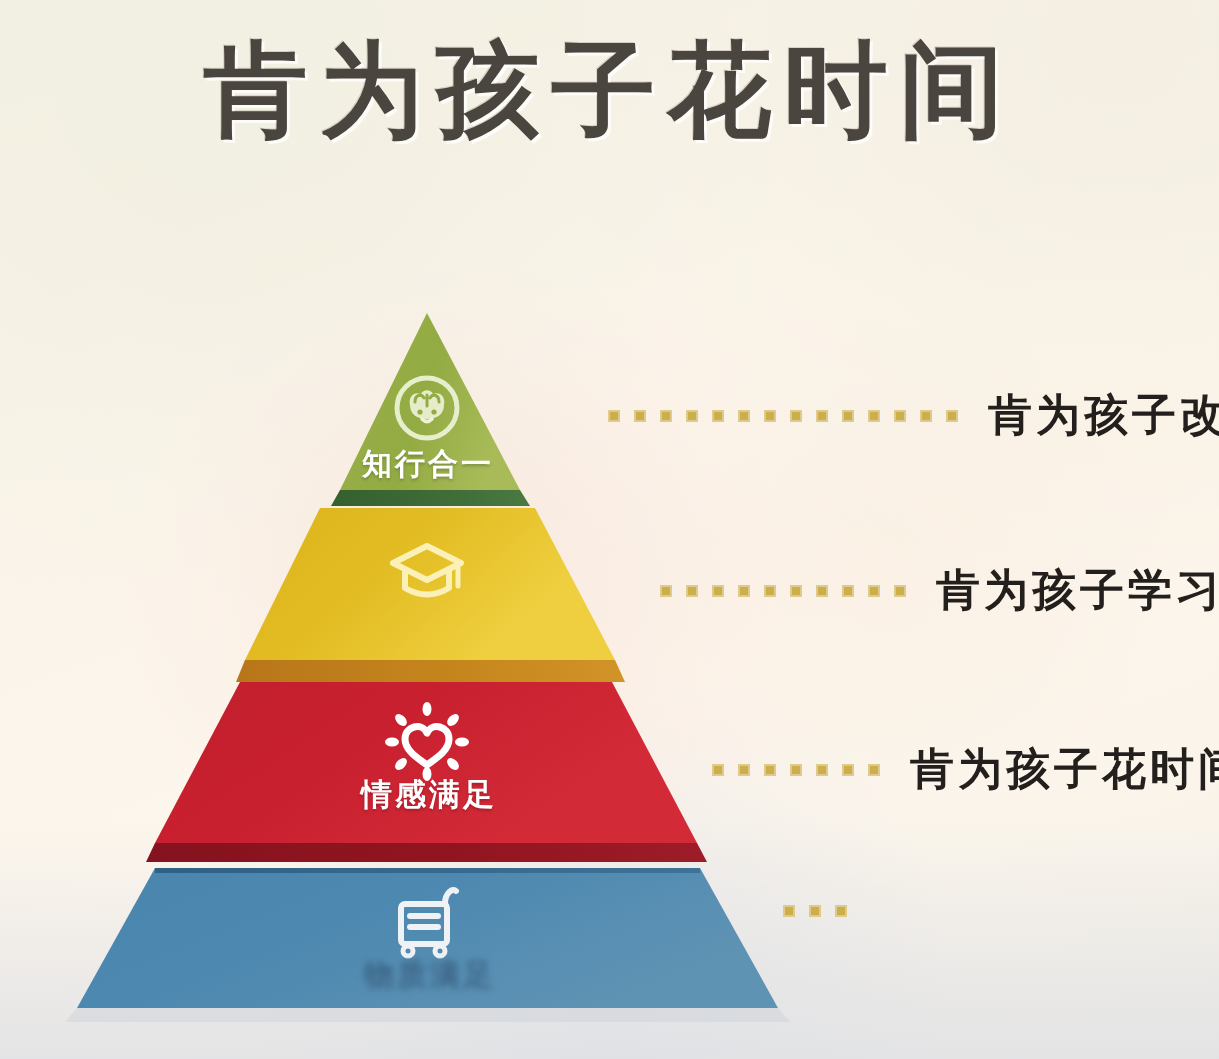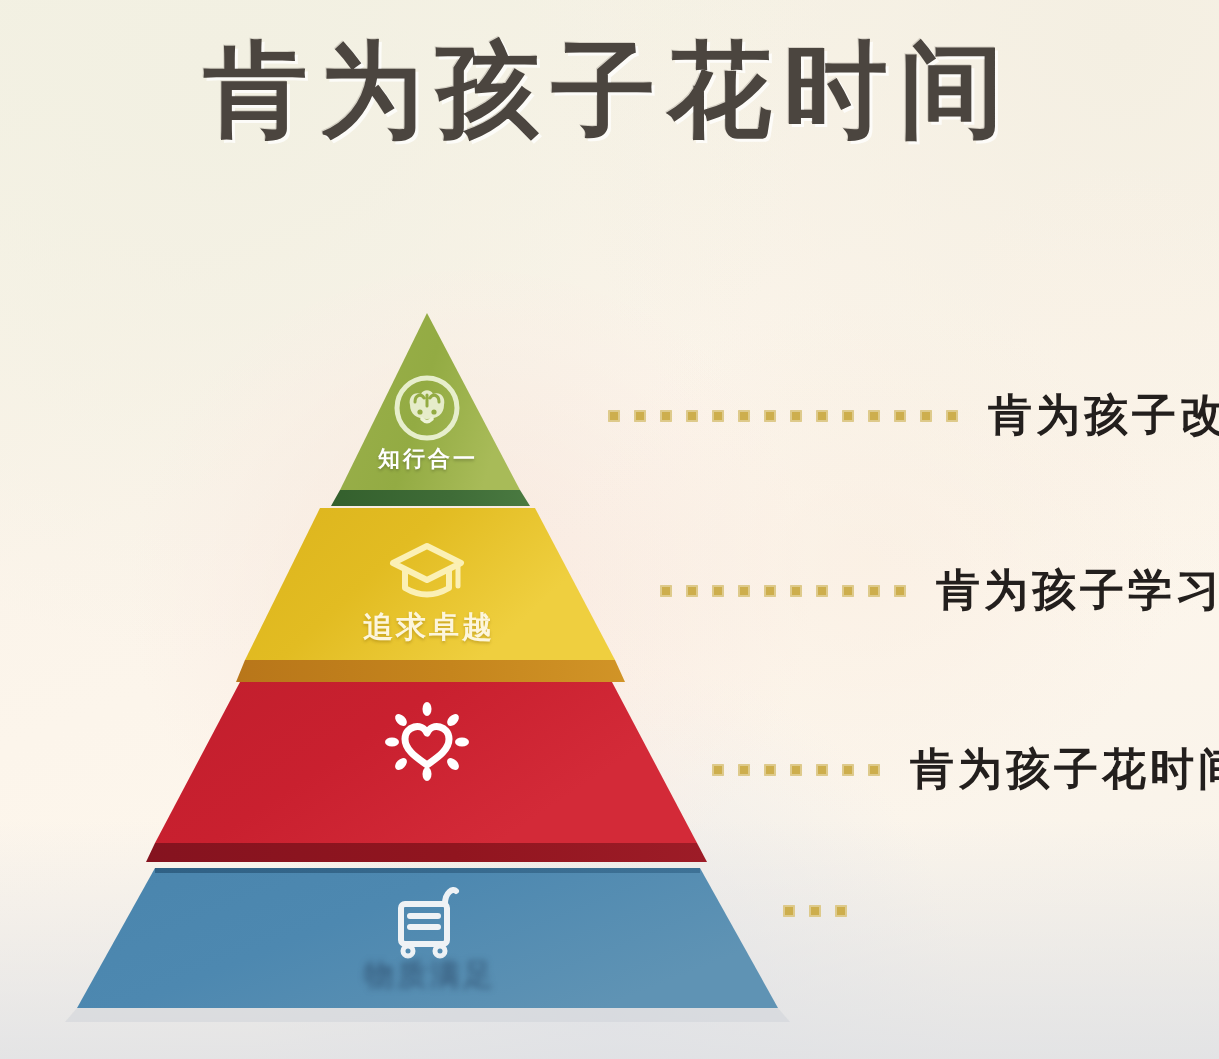--- a/index.html
+++ b/index.html
@@ -65,21 +65,21 @@
   .tier-label {
     position: absolute;
     color: #ffffff;
     font-weight: 700;
     letter-spacing: 3px;
     text-shadow: 0 2px 3px rgba(0,0,0,0.22);
     white-space: nowrap;
     text-align: center;
     font-family: "DejaVu Sans", "Liberation Sans", sans-serif;
   }
-  #label-green  { left: 340px; top: 444px; width: 176px; font-size: 22px; }
+  #label-green  { left: 340px; top: 444px; width: 176px; font-size: 30px; }
   #label-yellow { left: 350px; top: 607px; width: 158px; font-size: 30px;
                   color:#fdf6dc; text-shadow: 0 2px 3px rgba(120,85,0,0.30); }
   #label-red    { left: 345px; top: 774px; width: 168px; font-size: 31px; }
   #label-blue   { left: 350px; top: 955px; width: 160px; font-size: 30px;
                   color: rgba(40,70,100,0.55);
                   filter: blur(3.2px);
                   text-shadow: none; }
 
   
   .callout {
@@ -220,21 +220,21 @@
       <g transform="translate(427,920)">
         <rect x="-26" y="-16" width="46" height="40" rx="4" fill="none" stroke="#eef2f5" stroke-width="6"></rect>
         <path d="M-17,-4 L11,-4 M-17,7 L11,7" fill="none" stroke="#eef2f5" stroke-width="6" stroke-linecap="round"></path>
         <path d="M18,-16 C18,-28 26,-32 29,-29" fill="none" stroke="#eef2f5" stroke-width="6" stroke-linecap="round"></path>
         <circle cx="-19" cy="31" r="5" fill="none" stroke="#eef2f5" stroke-width="5"></circle>
         <circle cx="13" cy="31" r="5" fill="none" stroke="#eef2f5" stroke-width="5"></circle>
       </g>
     </svg>
 
     <div class="tier-label" id="label-green">知行合一</div>
-    <div class="tier-label" id="label-yellow">追求卓越</div>
+    <div class="tier-label" id="label-red">情感满足</div>
     <div class="tier-label" id="label-blue">物质满足</div>
   </div>
 
   <div class="callout" id="callout-0">
     <span class="dots">
         <i style="background: rgb(205, 174, 77);"></i>
         <i style="background: rgb(205, 174, 77);"></i>
         <i style="background: rgb(205, 174, 77);"></i>
         <i style="background: rgb(205, 174, 77);"></i>
         <i style="background: rgb(205, 174, 77);"></i>

